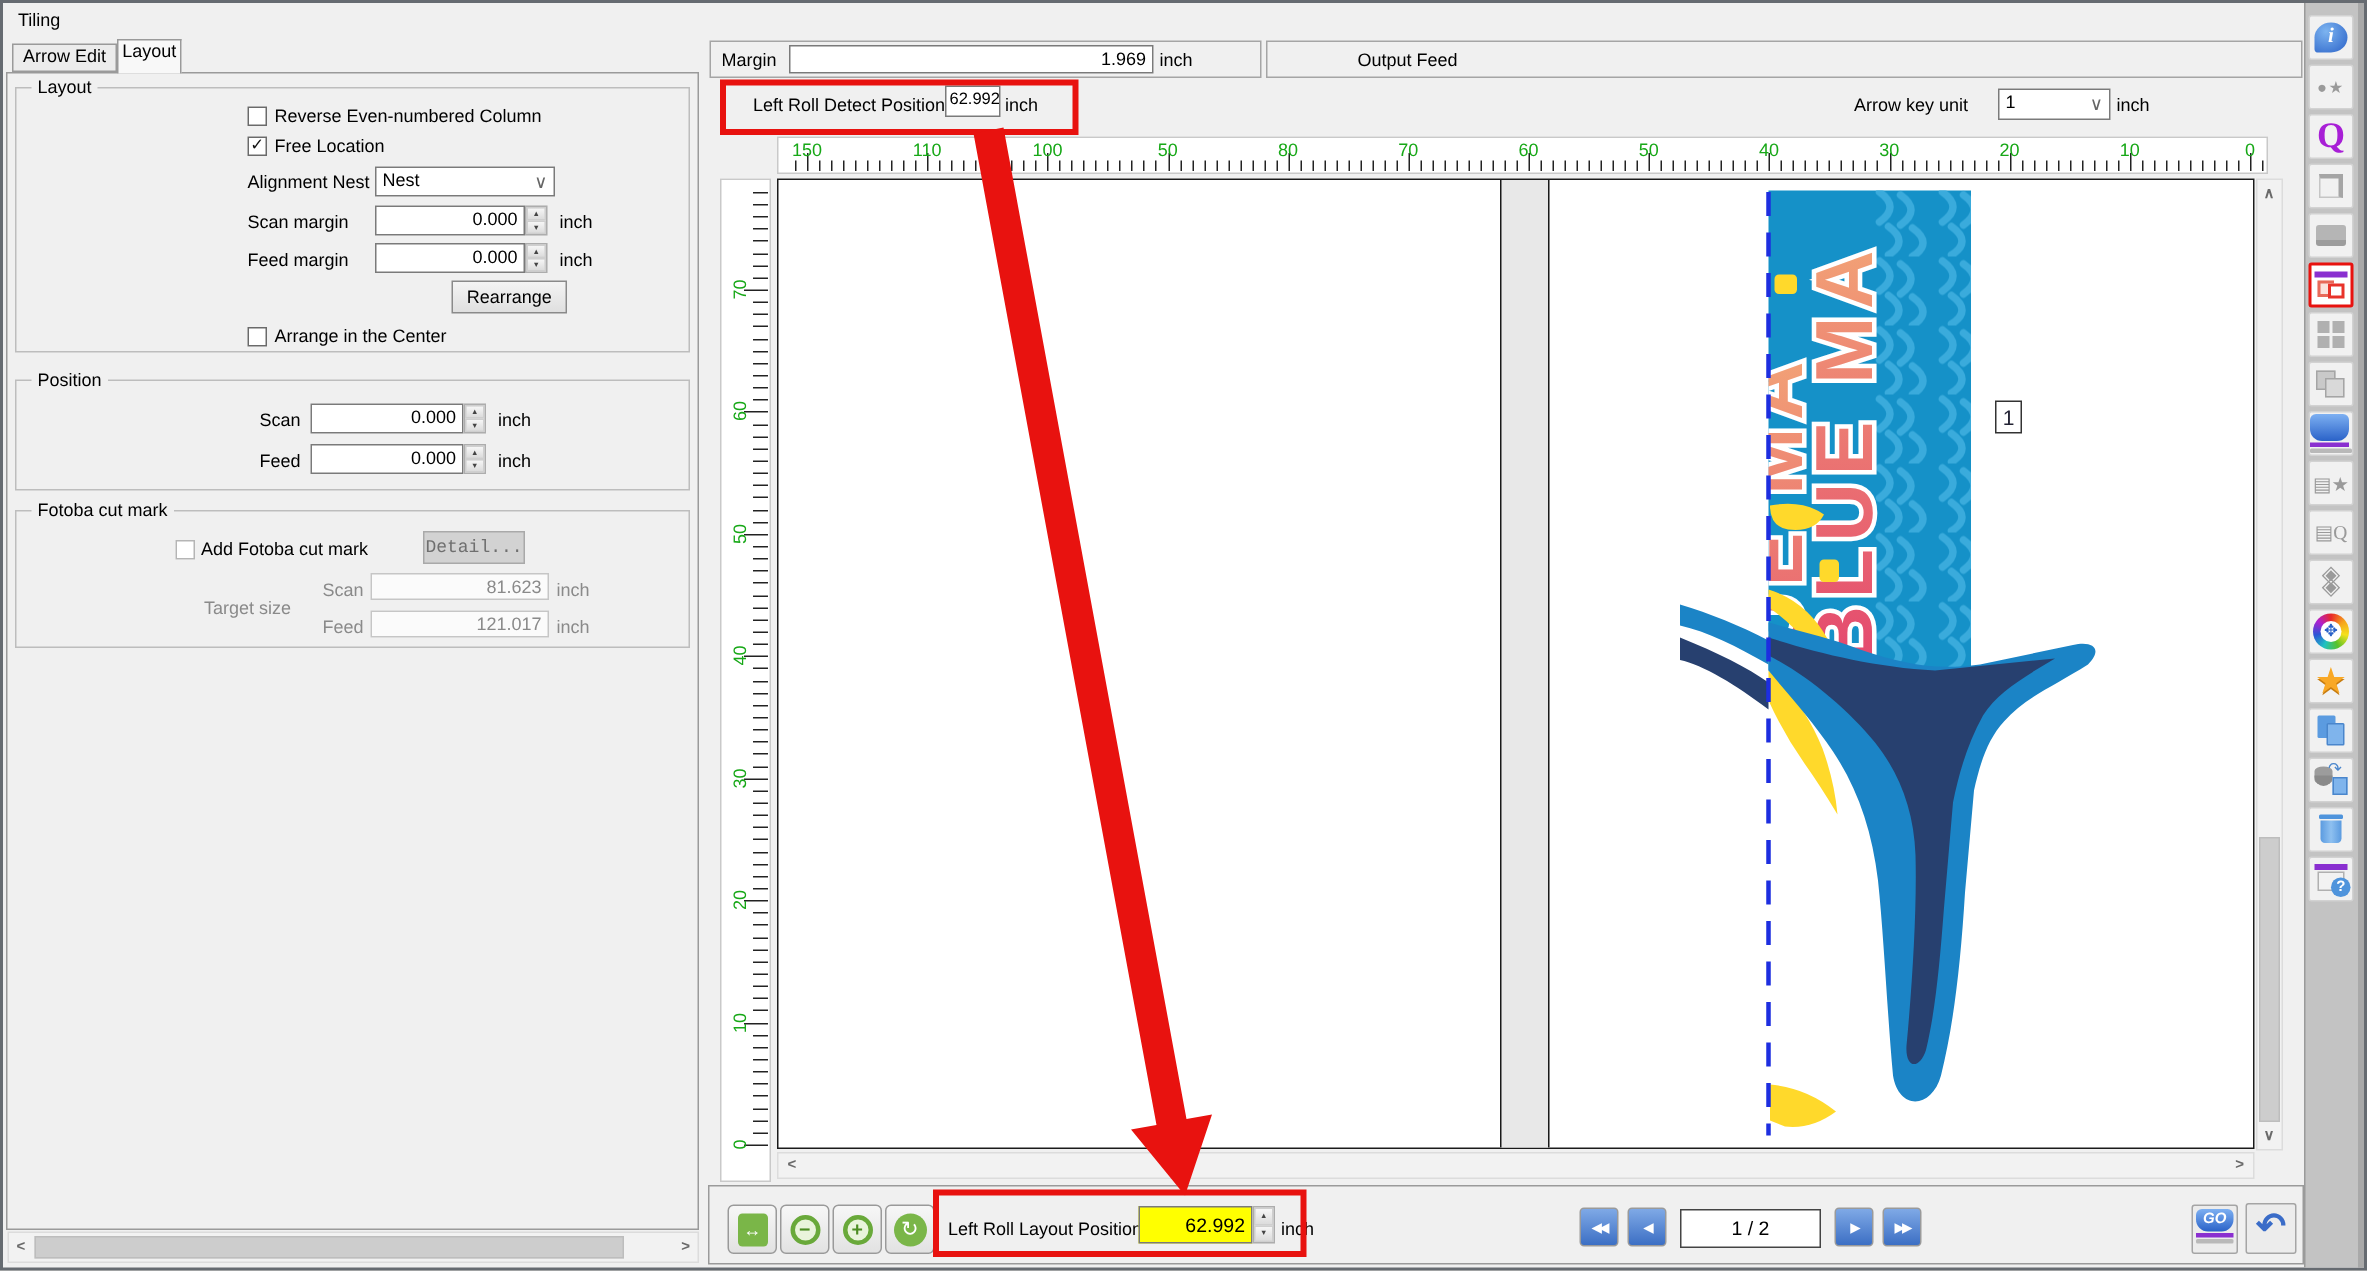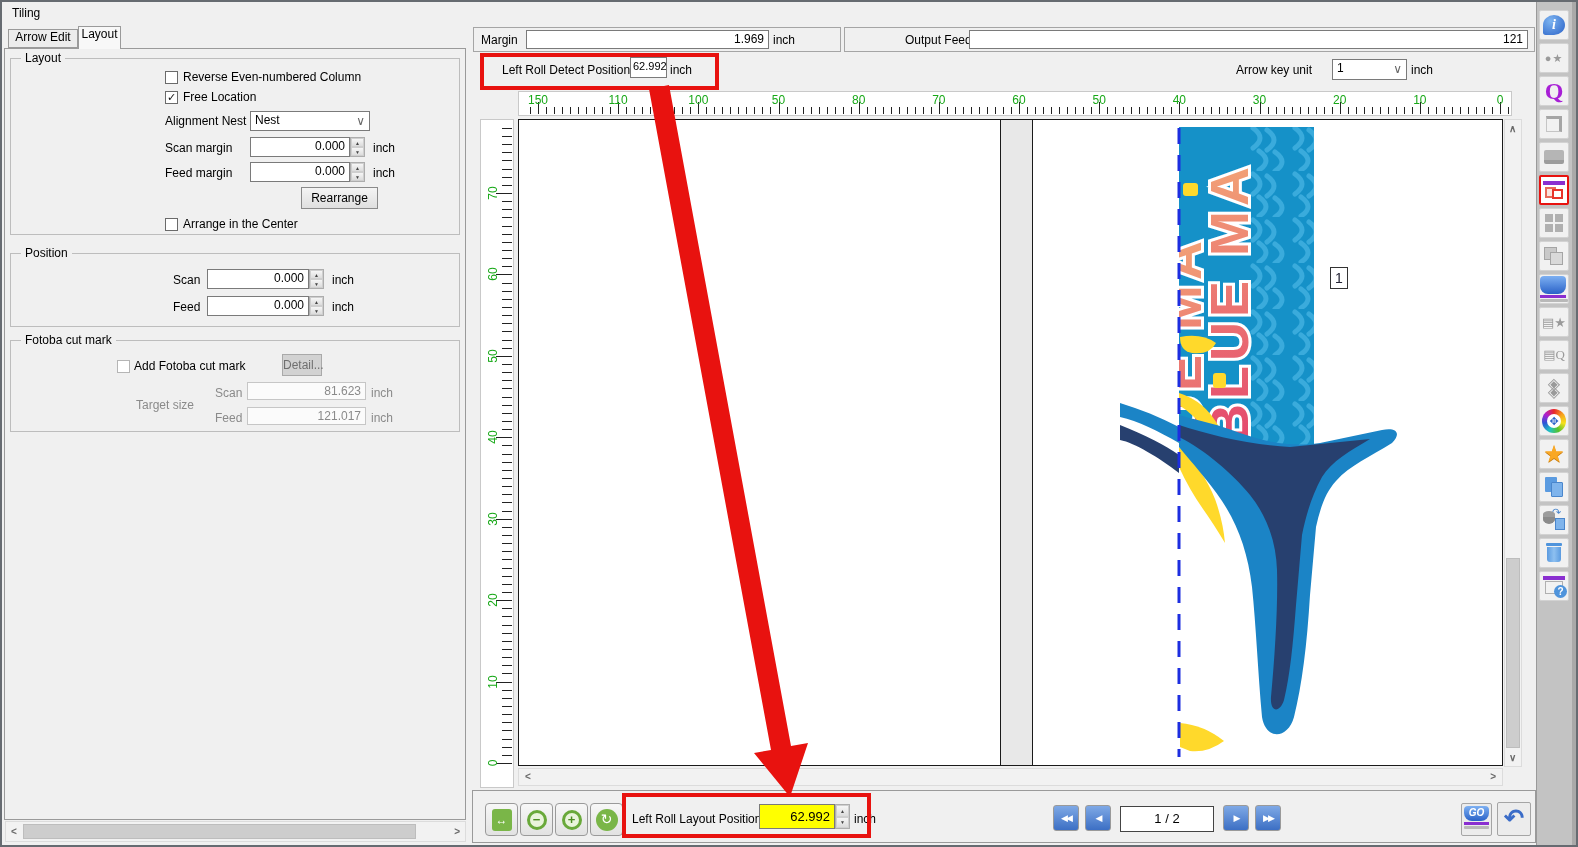--- a/index.html
+++ b/index.html
@@ -108,21 +108,21 @@
       <div>▲</div>
       <div>▼</div>
     </div>
   <div class="lbl" style="left:330px;top:298px;">inch</div>
 
   <div class="group" style="left:8px;top:338px;width:450px;height:92px;">
     <span class="gtitle">Fotoba cut mark</span>
   </div>
   <div class="cb" style="left:115px;top:358px;border-color:#b5b5b5;"></div>
   <div class="lbl" style="left:132px;top:357px;">Add Fotoba cut mark</div>
-  <div class="btn dis" style="left:280px;top:352px;width:40px;height:22px;">Detail...</div>
+  <div class="btn dis" style="left:280px;top:352px;width:68px;height:22px;font-family:Liberation Mono, monospace;">Detail...</div>
   <div class="lbl" style="left:213px;top:384px;color:#8a8a8a;">Scan</div>
   <div class="field dis" style="left:245px;top:380px;width:119px;height:18px;">81.623</div>
   <div class="lbl" style="left:369px;top:384px;color:#8a8a8a;">inch</div>
   <div class="lbl" style="left:134px;top:396px;color:#8a8a8a;">Target size</div>
   <div class="lbl" style="left:213px;top:409px;color:#8a8a8a;">Feed</div>
   <div class="field dis" style="left:245px;top:405px;width:119px;height:18px;">121.017</div>
   <div class="lbl" style="left:369px;top:409px;color:#8a8a8a;">inch</div>
 
   <div class="scroll" style="left:3px;top:819px;width:461px;height:21px;">
     <span class="arrow" style="left:5px;top:4px;">&lt;</span>
@@ -130,21 +130,20 @@
     <span class="arrow" style="right:5px;top:4px;">&gt;</span>
   </div>
 
   <div class="abs" style="left:471px;top:25px;width:368px;height:25px;border:1px solid #a5a5a5;"></div>
   <div class="lbl" style="left:479px;top:31px;">Margin</div>
   <div class="field" style="left:524px;top:28px;width:243px;height:19px;">1.969</div>
   <div class="lbl" style="left:771px;top:31px;">inch</div>
 
   <div class="abs" style="left:842px;top:25px;width:691px;height:25px;border:1px solid #a5a5a5;"></div>
   <div class="lbl" style="left:903px;top:31px;">Output Feed</div>
-  <div class="field" style="left:967px;top:28px;width:559px;height:19px;">121</div>
 
   <div class="lbl" style="left:500px;top:61px;">Left Roll Detect Position</div>
   <div class="field left" style="left:628px;top:55px;width:37px;height:21px;font-size:11px;padding:2px 2px;">62.992</div>
   <div class="lbl" style="left:668px;top:61px;">inch</div>
 
   <div class="lbl" style="left:1234px;top:61px;">Arrow key unit</div>
   <div class="field left" style="left:1330px;top:57px;width:75px;height:21px;">
     <span>1</span>
     <span class="abs" style="right:4px;top:2px;color:#666;">∨</span>
   </div>

